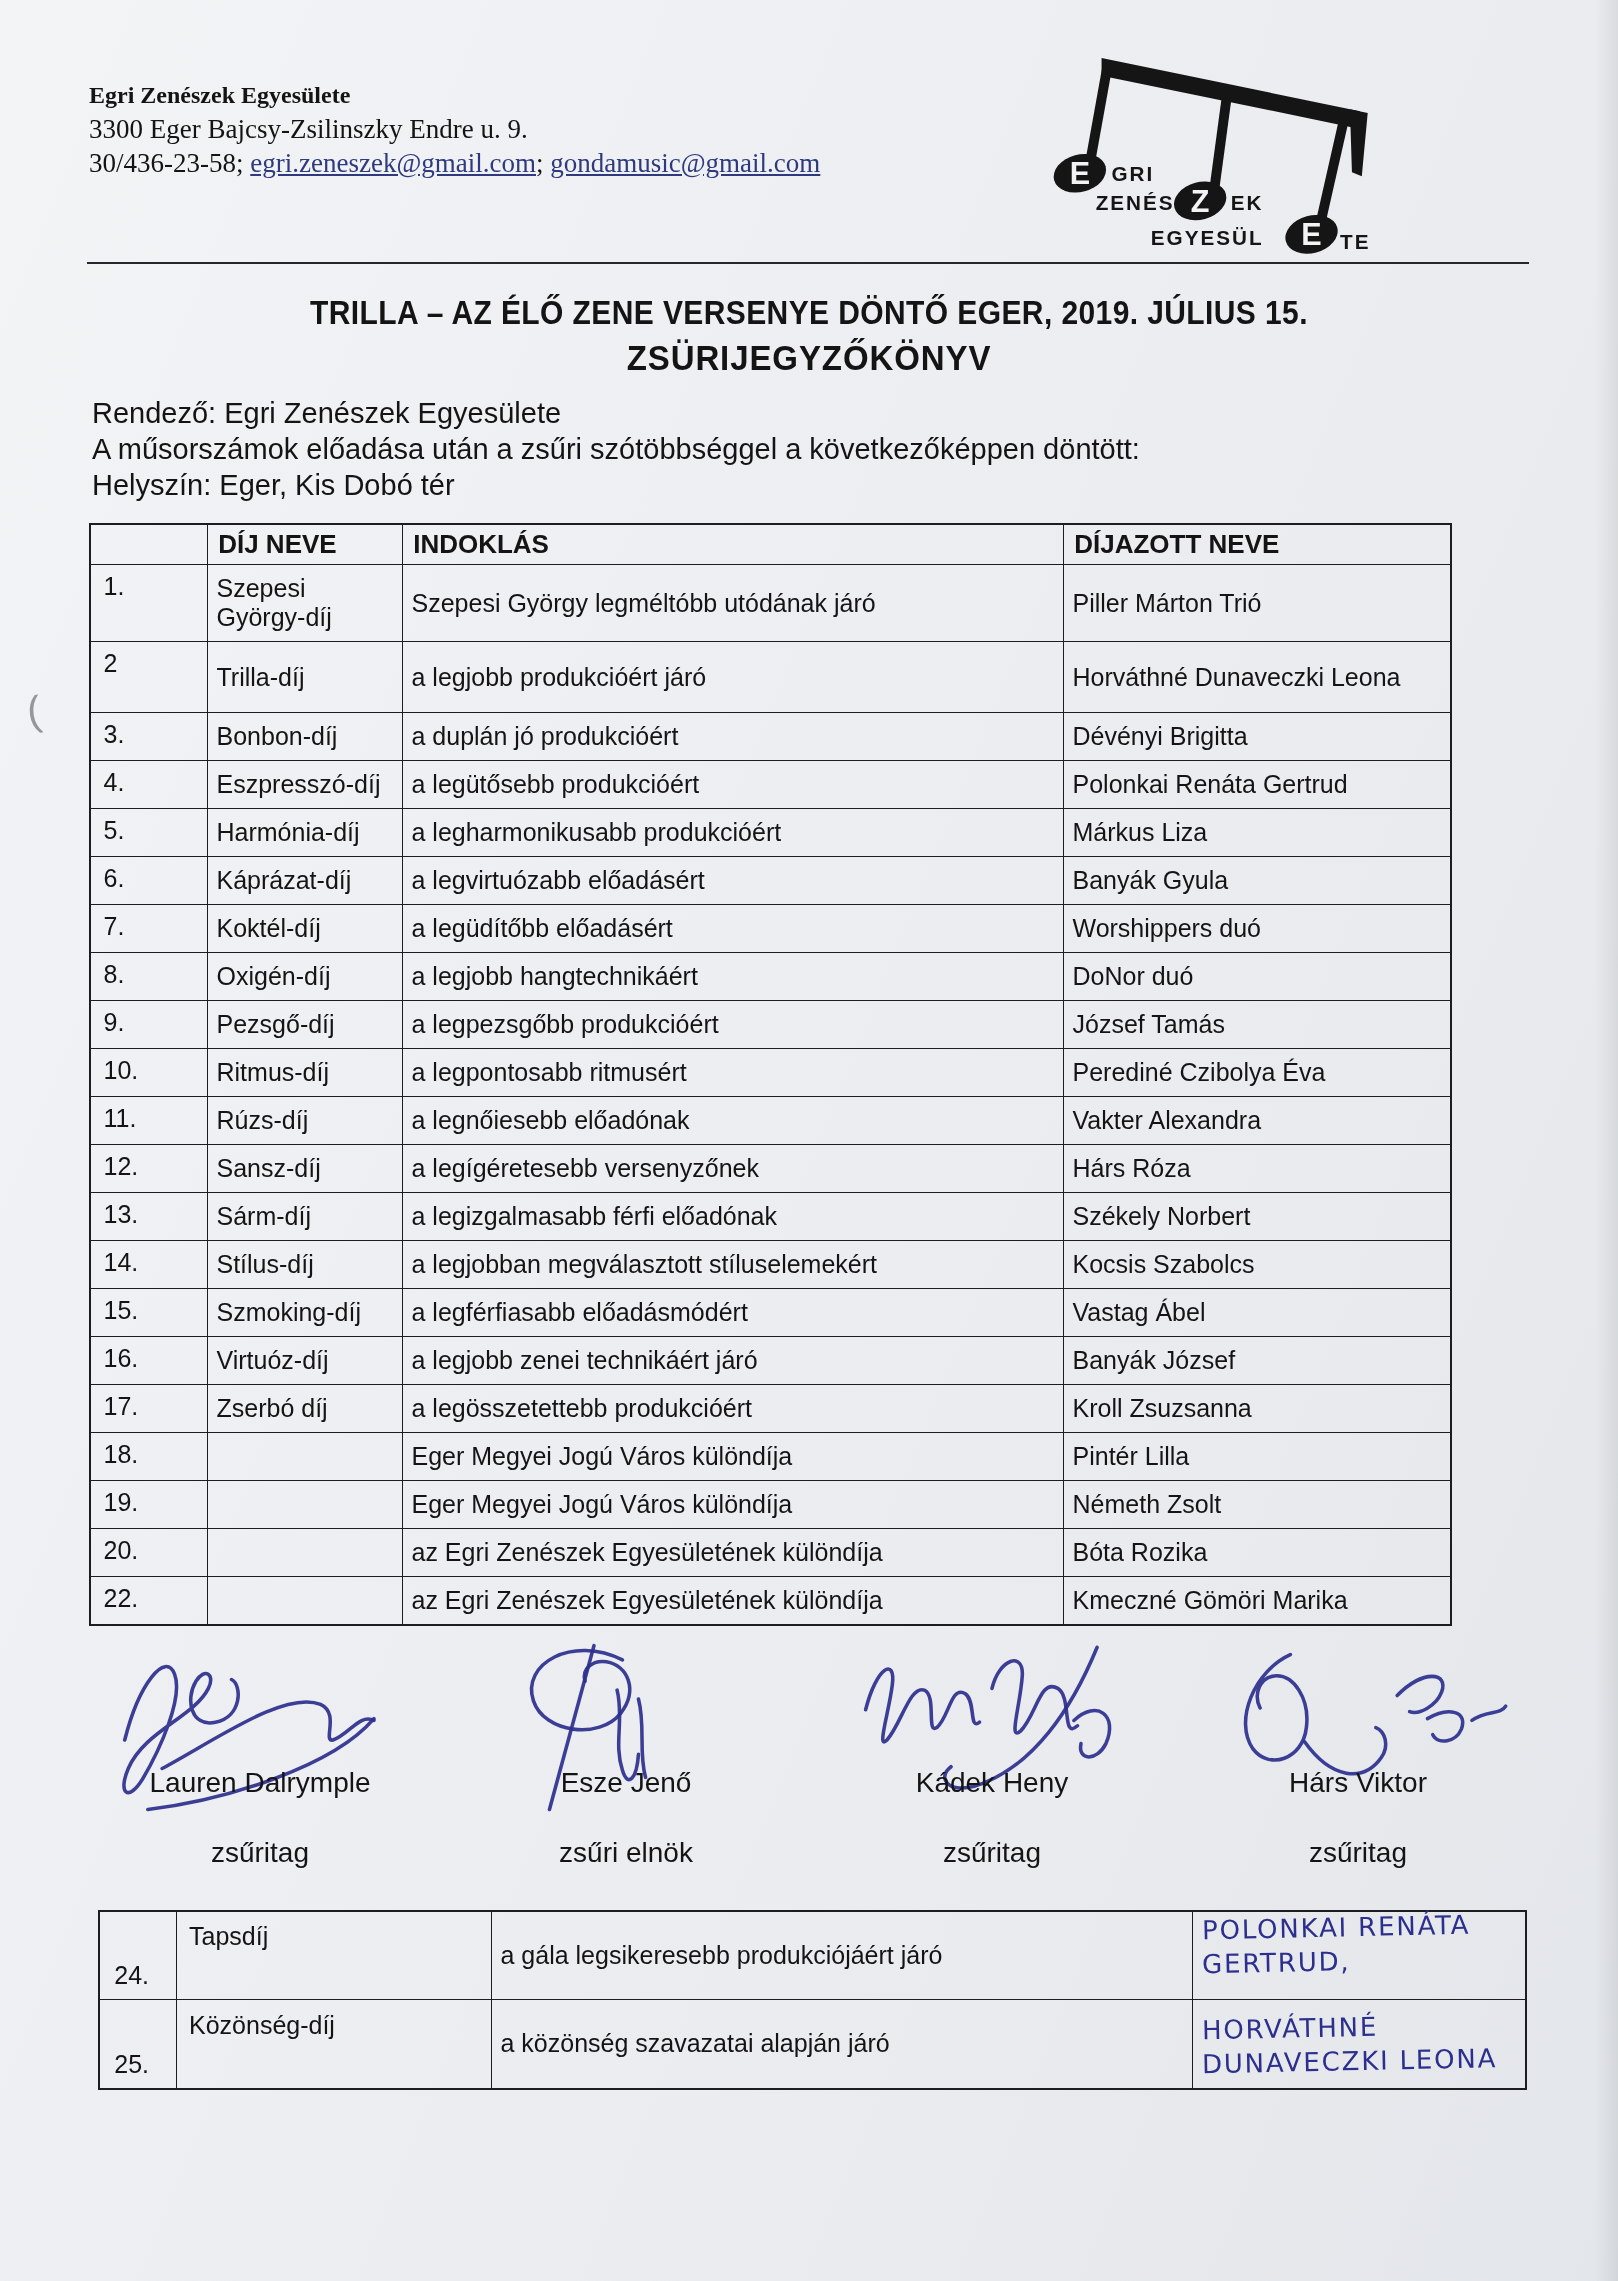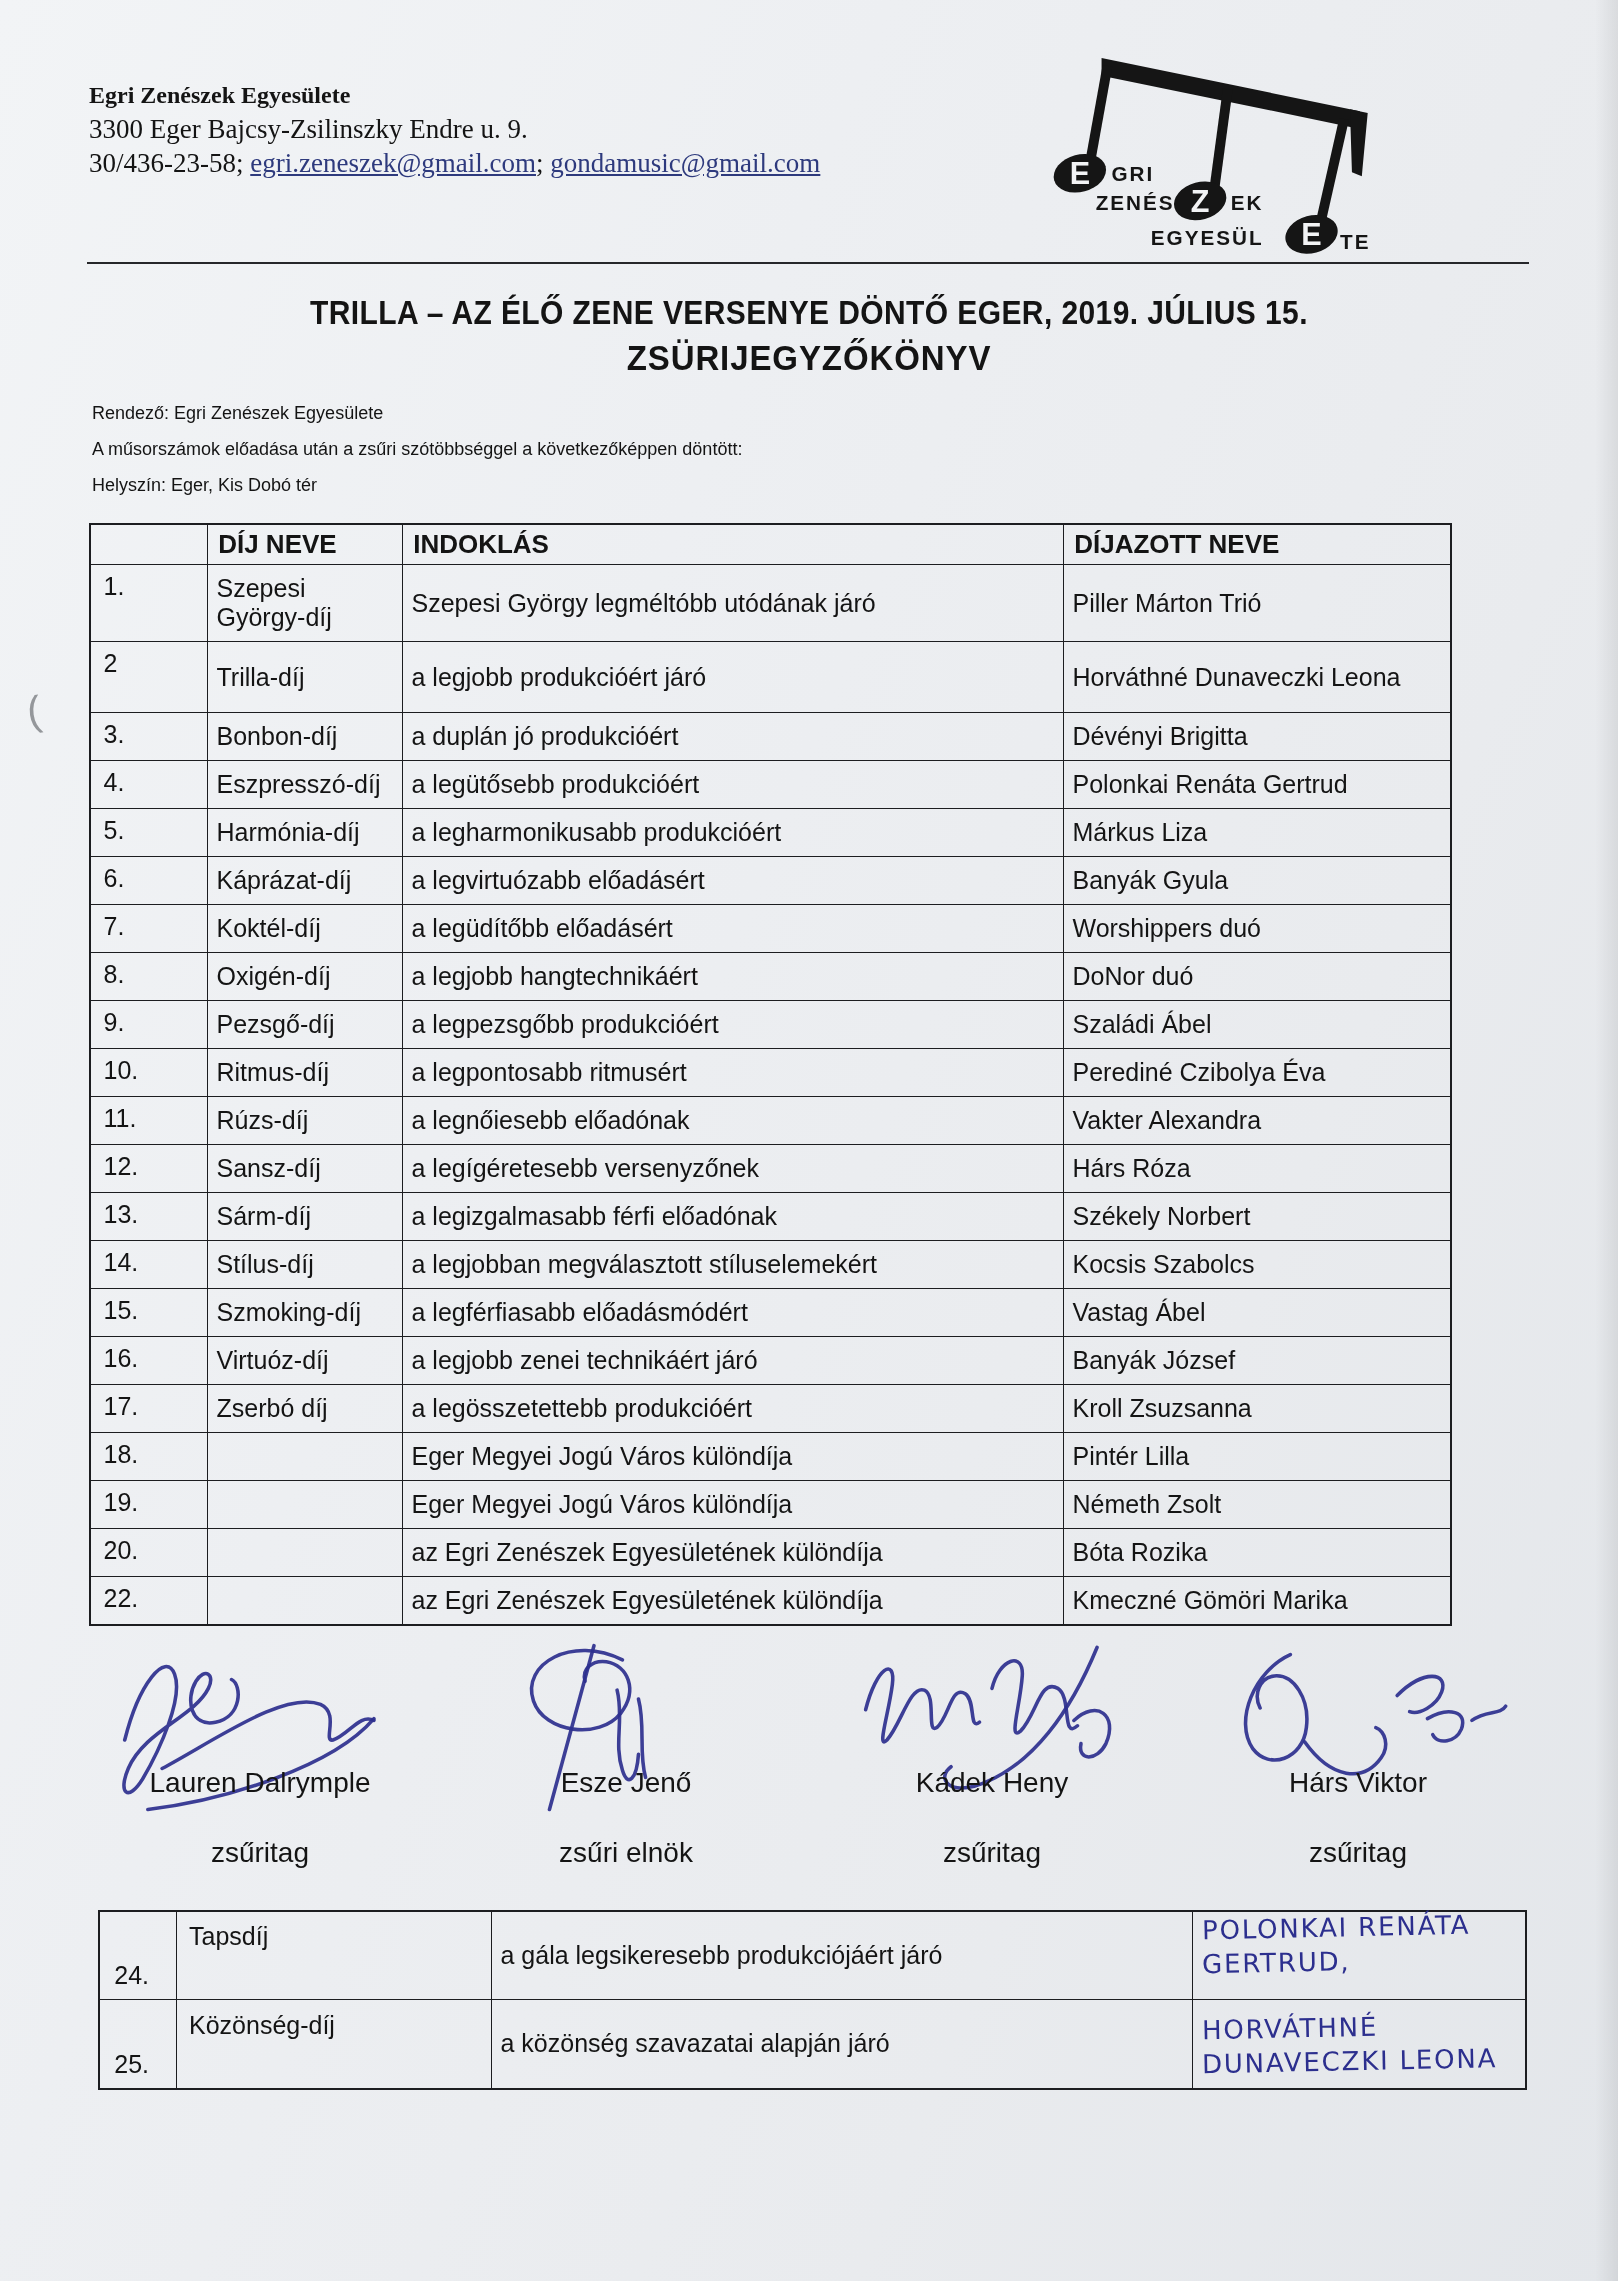--- a/index.html
+++ b/index.html
@@ -16,21 +16,21 @@
   
   .letterhead { position:relative; padding:78px 89px 0 89px; }
   .org-block { font-family:"Liberation Serif", serif; font-size:27px; line-height:34px; }
   .org-name { font-weight:bold; font-size:24px; }
   .email { color:var(--link,#2e3a7d); text-decoration:underline; cursor:pointer; }
   .logo { position:absolute; left:1032px; top:52px; width:356px; height:207px; }
   .rule { margin:82px 89px 0 87px; border-top:2.7px solid #26272a; }
   
   .title1 { margin-top:32px; text-align:center; font-weight:bold; font-size:30px; letter-spacing:0.4px; transform:scaleY(1.08); }
   .title2 { margin-top:9px; text-align:center; font-weight:bold; font-size:33px; letter-spacing:0.9px; transform:scaleY(1.08); }
-  .meta { margin:18px 0 0 92px; font-size:18px; line-height:36px; }
+  .meta { margin:18px 0 0 92px; font-size:29px; line-height:36px; }
   
   table { border-collapse:collapse; table-layout:fixed; }
   .main-table { margin:19.6px 0 0 89px; width:1361px; border:2.7px solid #1c1d20; }
   .main-table th, .main-table td { border:1.8px solid #1c1d20; font-size:25px; padding:3.6px 9px; }
   .main-table th { text-align:left; font-size:26px; height:41px; padding-left:10.7px; }
   td.c-num { vertical-align:top; padding-top:7.1px; padding-left:12.5px; }
   td.c-award { vertical-align:middle; }
   td.c-reason { vertical-align:middle; }
   td.c-winner { vertical-align:middle; }
   
@@ -159,21 +159,21 @@
         <tr style="height: 48px;">
           <td class="c-num">8.</td>
           <td class="c-award">Oxigén-díj</td>
           <td class="c-reason">a legjobb hangtechnikáért</td>
           <td class="c-winner">DoNor duó</td>
         </tr>
         <tr style="height: 48px;">
           <td class="c-num">9.</td>
           <td class="c-award">Pezsgő-díj</td>
           <td class="c-reason">a legpezsgőbb produkcióért</td>
-          <td class="c-winner">Szaládi Ábel</td>
+          <td class="c-winner">József Tamás</td>
         </tr>
         <tr style="height: 48px;">
           <td class="c-num">10.</td>
           <td class="c-award">Ritmus-díj</td>
           <td class="c-reason">a legpontosabb ritmusért</td>
           <td class="c-winner">Perediné Czibolya Éva</td>
         </tr>
         <tr style="height: 48px;">
           <td class="c-num">11.</td>
           <td class="c-award">Rúzs-díj</td>

